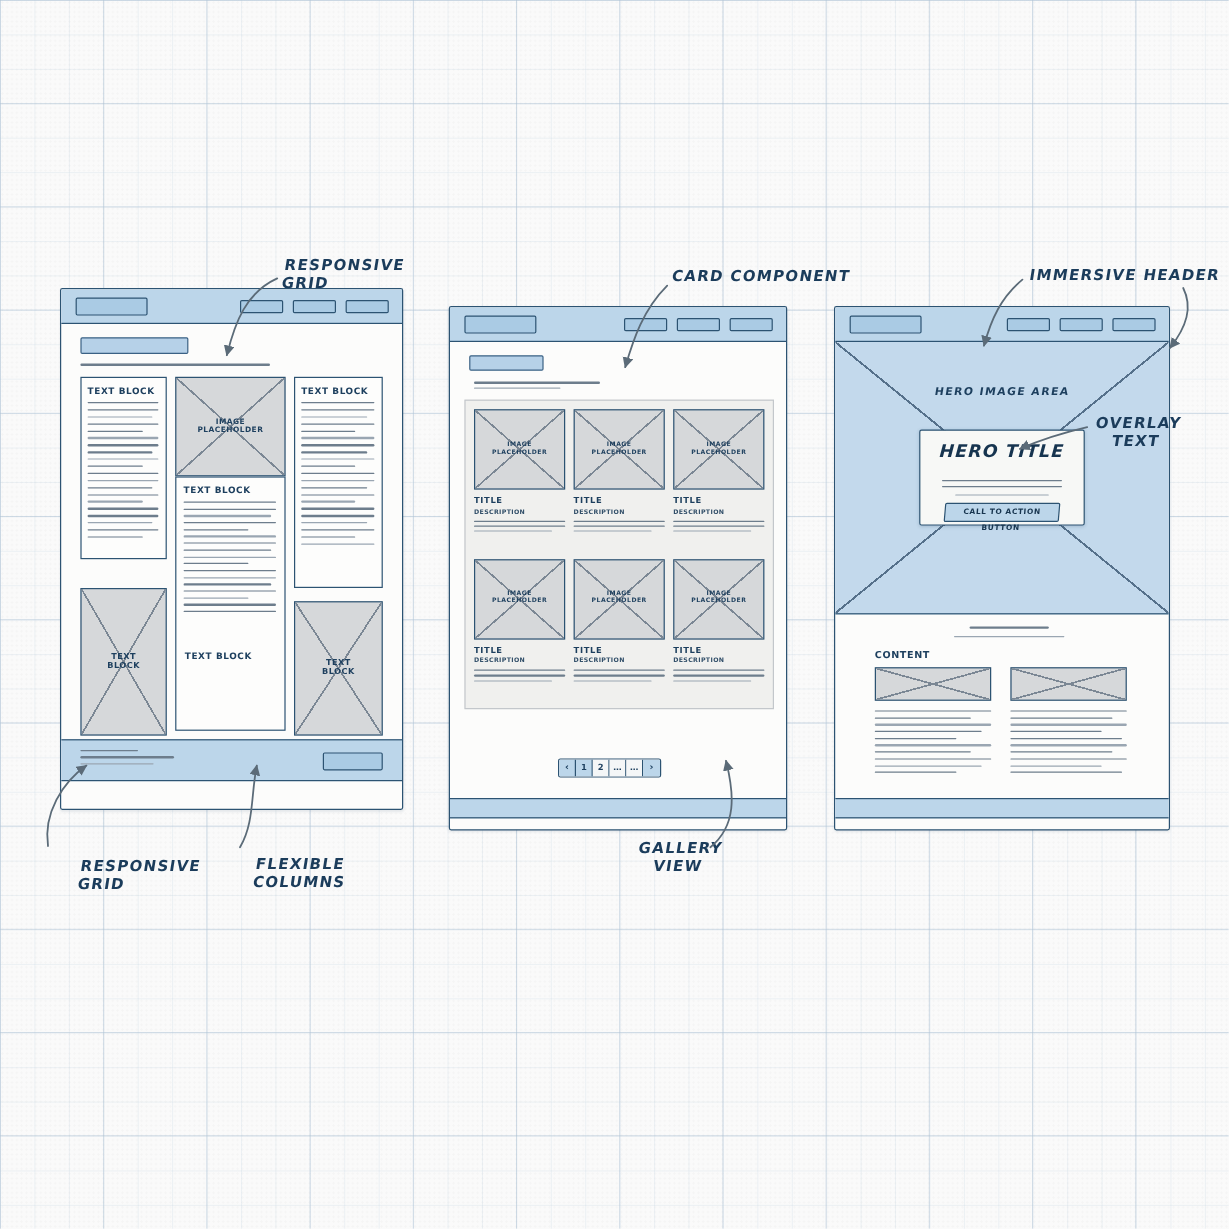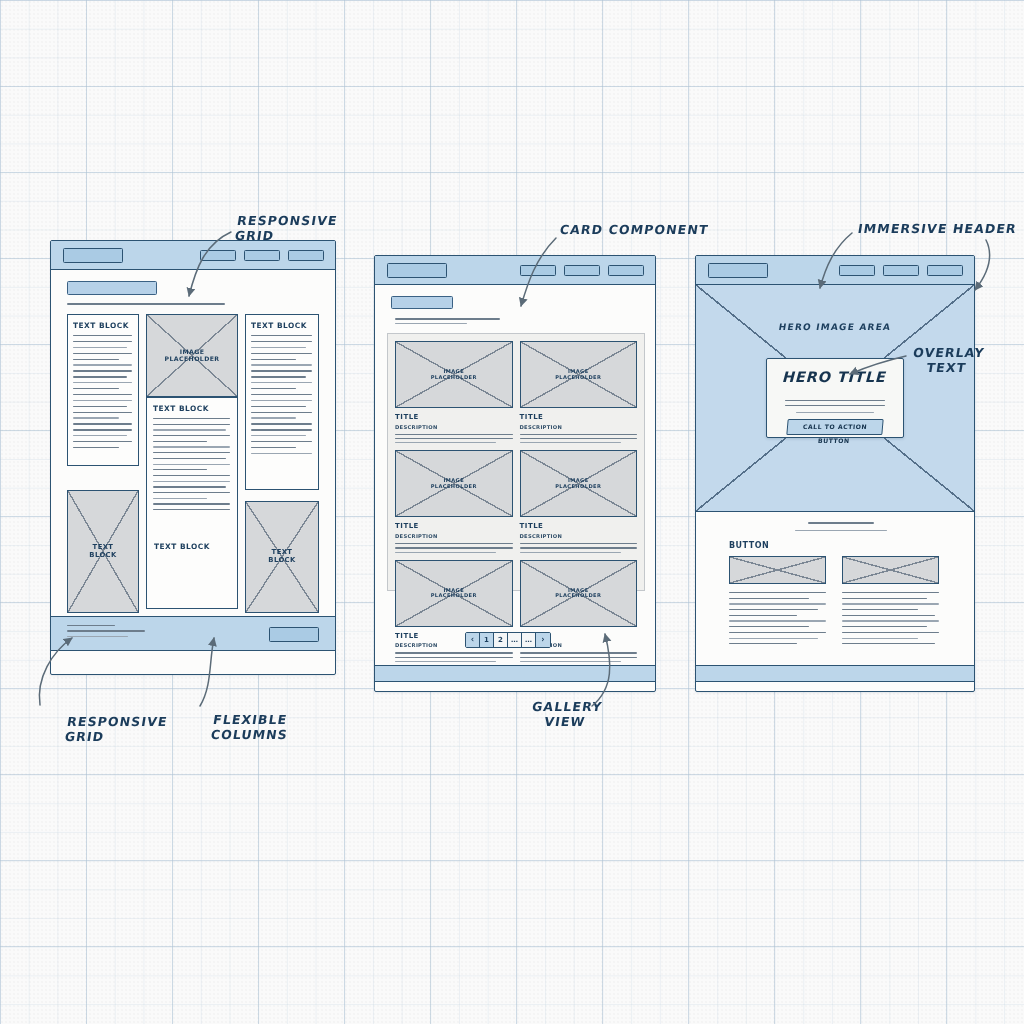--- a/index.html
+++ b/index.html
@@ -241,21 +241,21 @@
       <div class="nav-chip"></div>
       <div class="nav-chip"></div>
     </div>
   </div>
 
   <div class="breadcrumb-chip" style="position:absolute;left:16px;top:40px;width:60px;height:11px;"></div>
   <div class="rule" style="position:absolute;left:20px;top:62px;width:105px;height:1.5px;"></div>
   <div class="rule soft" style="position:absolute;left:20px;top:66.5px;width:72px;height:1.3px;"></div>
 
   <div style="position:absolute;left:12px;top:77px;width:256px;height:256px;background:#f0f0ee;border:1.3px solid #c3c7cb;">
-    <div id="card-grid" style="display:grid;grid-template-columns:repeat(2,1fr);gap:7px;padding:7px;box-sizing:border-box;height:100%;">
+    <div id="card-grid" style="display:grid;grid-template-columns:repeat(3,1fr);gap:7px;padding:7px;box-sizing:border-box;height:100%;">
         <div style="display: flex; flex-direction: column;">
           <div class="imgbox" style="height: 67px;">
             <div class="lbl" style="font-size: 5.1px; white-space: pre-line;">IMAGE
 PLACEHOLDER</div>
           </div>
           <div class="blk-title" style="font-size: 7px; margin-top: 5px;">TITLE</div>
           <div style="font-size: 5.2px; font-weight: 700; color: rgb(51, 80, 106); letter-spacing: 0.3px; margin-top: 2.5px;">DESCRIPTION</div>
           <div class="lines" style="margin-top: 4px; gap: 3.2px;">
             <div class="rule" style="width: 100%; height: 1.2px;"></div>
             <div class="rule" style="width: 100%; height: 1.2px;"></div>
@@ -365,21 +365,21 @@
       <div class="rule" style="position:absolute;left:18px;top:41px;width:100px;height:1.4px;"></div>
       <div class="rule" style="position:absolute;left:18px;top:45.5px;width:100px;height:1.4px;"></div>
       <div class="rule soft" style="position:absolute;left:29px;top:53px;width:78px;height:1.3px;"></div>
       <div style="position:absolute;left:50%;transform:translateX(-50%) skewX(-5deg);top:60px;width:94px;height:14px;line-height:14px;text-align:center;background:#bcd6ea;border:1.4px solid #2c5372;border-radius:1.5px;font-weight:700;font-size:6.2px;color:#17354f;letter-spacing:.5px;">CALL TO ACTION BUTTON</div>
     </div>
   </div>
 
   <div class="rule" style="position:absolute;left:112px;top:266px;width:66px;height:1.5px;"></div>
   <div class="rule soft" style="position:absolute;left:99px;top:274px;width:92px;height:1.3px;"></div>
 
-  <div class="blk-title" style="position:absolute;left:33px;top:285px;font-size:8px;">BUTTON</div>
+  <div class="blk-title" style="position:absolute;left:33px;top:285px;font-size:8px;">CONTENT</div>
 
   <div class="imgbox" style="position:absolute;left:33px;top:300px;width:97px;height:28px;"></div>
   <div class="lines" id="p3-left-lines" style="position:absolute;left:33px;top:336px;width:97px;gap:4.4px;">
       <div class="rule" style="width: 100%; height: 1.3px;"></div>
       <div class="rule" style="width: 82%; height: 1.3px;"></div>
       <div class="rule soft" style="width: 100%; height: 1.3px;"></div>
       <div class="rule" style="width: 92%; height: 1.3px;"></div>
       <div class="rule" style="width: 70%; height: 1.3px;"></div>
       <div class="rule soft" style="width: 100%; height: 1.3px;"></div>
       <div class="rule" style="width: 82%; height: 1.3px;"></div>

